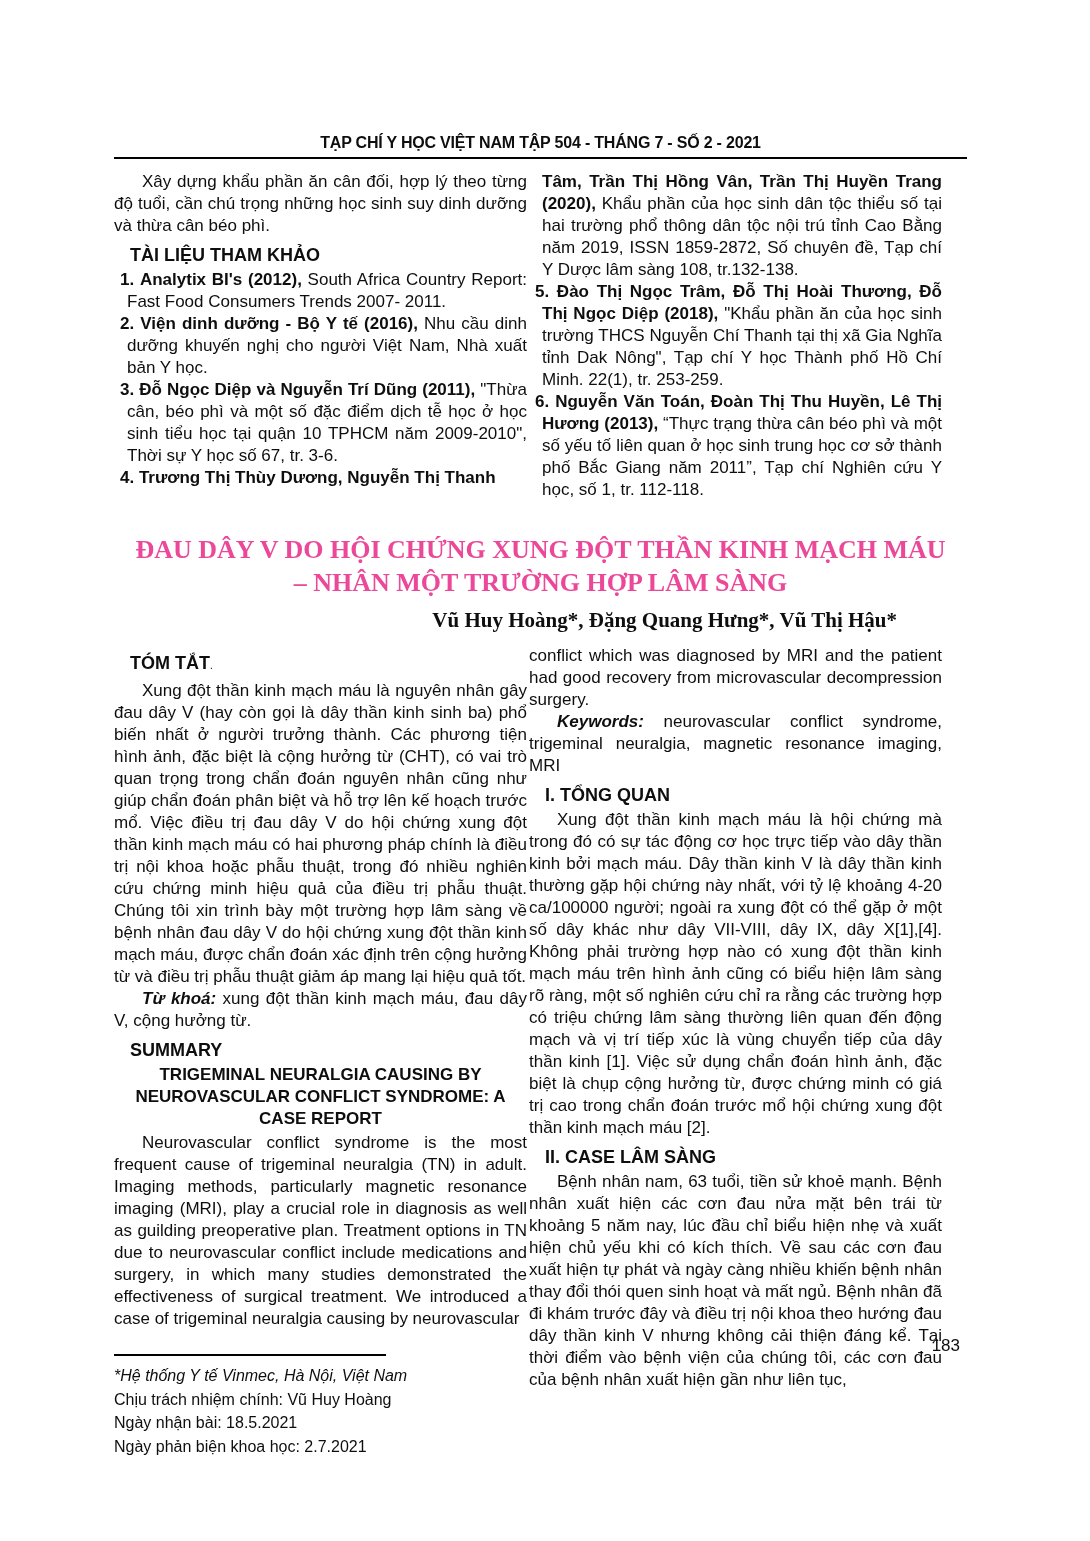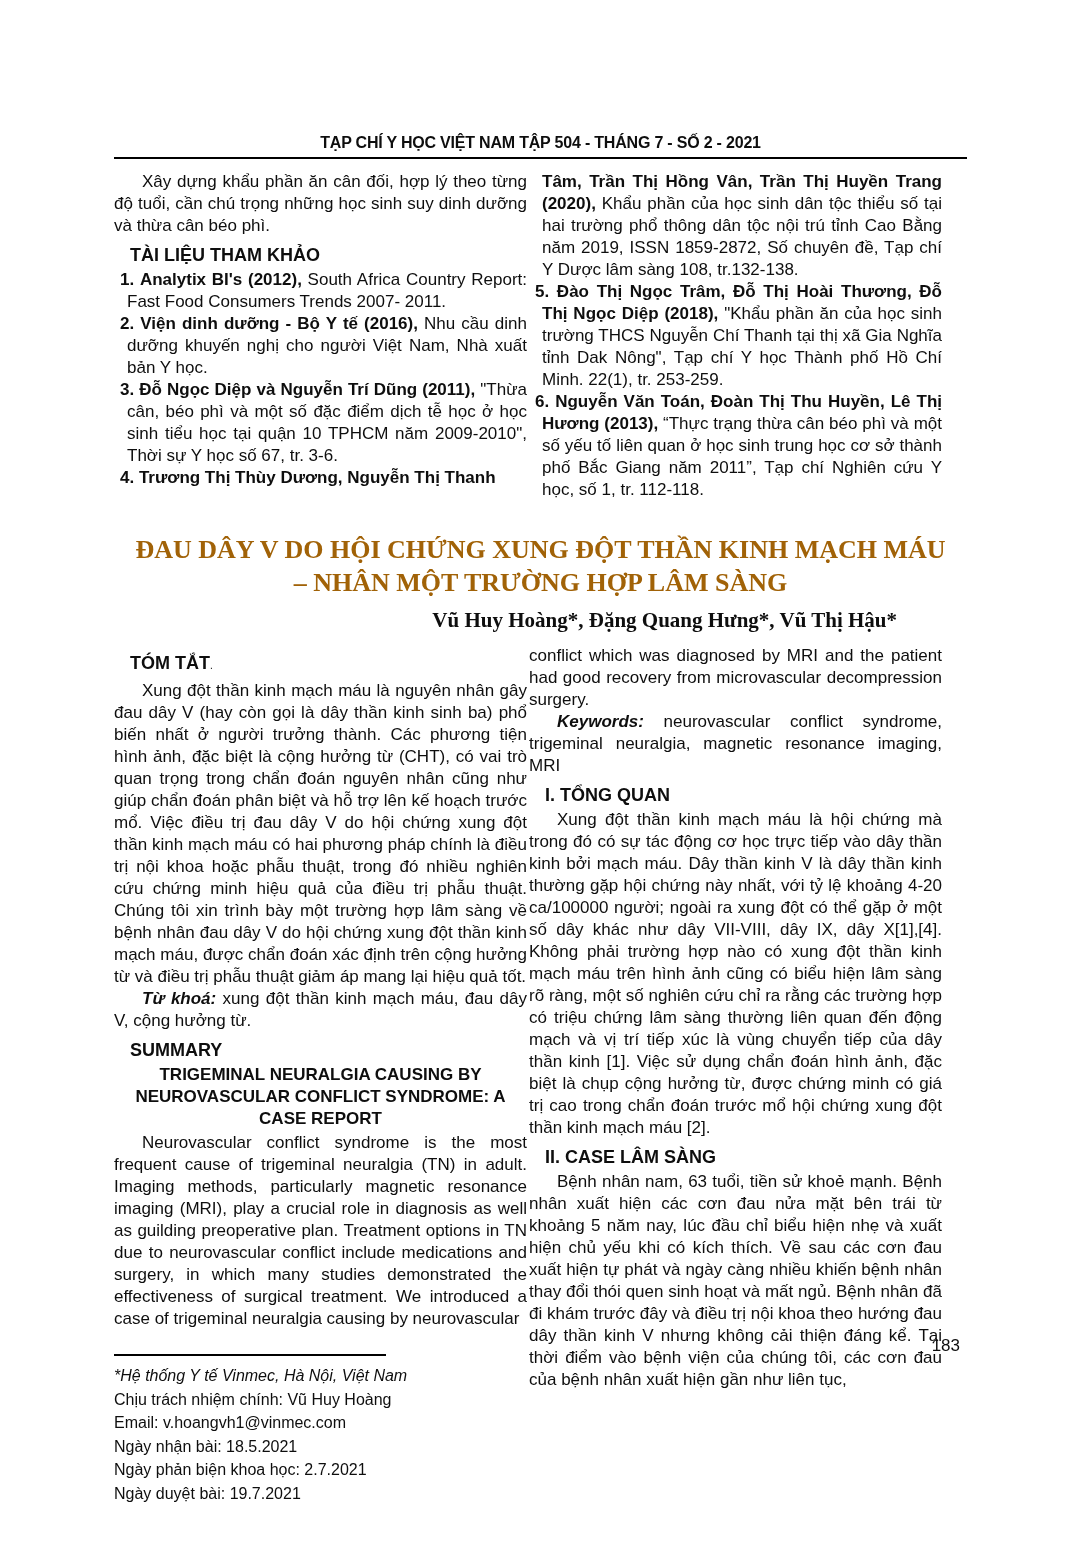--- a/index.html
+++ b/index.html
@@ -28,21 +28,21 @@
   h2.sec { font-size:18px; line-height:24px; font-weight:700; text-align:left; margin:6px 0 2px 16px; }
   h2.sec .small-dot { font-size:10px; font-weight:400; }
 
   .ref { padding-left:13px; text-indent:-7px; }
   .ref-cont { padding-left:13px; }
   .ref b { font-weight:700; }
 
   .article-title {
     margin-top:32px; text-align:center;
     font-family:"Liberation Serif", serif; font-weight:700;
-    font-size:26px; line-height:33px; color:#a16207;
+    font-size:26px; line-height:33px; color:#ec4899;
   }
   .article-authors {
     margin-top:9px; text-align:right; padding-right:70px;
     font-family:"Liberation Serif", serif; font-weight:700; font-size:21px;
   }
 
   .kw-label { font-weight:700; font-style:italic; }
 
   .subtitle { text-align:center; font-weight:700; line-height:22px; margin:2px 0 2px 0; }
 
@@ -87,24 +87,22 @@
       <h2 class="sec"><span>TÓM TẮT</span><span class="small-dot">.</span></h2>
       <p class="indent">Xung đột thần kinh mạch máu là nguyên nhân gây đau dây V (hay còn gọi là dây thần kinh sinh ba) phổ biến nhất ở người trưởng thành. Các phương tiện hình ảnh, đặc biệt là cộng hưởng từ (CHT), có vai trò quan trọng trong chẩn đoán nguyên nhân cũng như giúp chẩn đoán phân biệt và hỗ trợ lên kế hoạch trước mổ. Việc điều trị đau dây V do hội chứng xung đột thần kinh mạch máu có hai phương pháp chính là điều trị nội khoa hoặc phẫu thuật, trong đó nhiều nghiên cứu chứng minh hiệu quả của điều trị phẫu thuật. Chúng tôi xin trình bày một trường hợp lâm sàng về bệnh nhân đau dây V do hội chứng xung đột thần kinh mạch máu, được chẩn đoán xác định trên cộng hưởng từ và điều trị phẫu thuật giảm áp mang lại hiệu quả tốt.</p>
       <p class="indent"><span class="kw-label">Từ khoá:</span> <span>xung đột thần kinh mạch máu, đau dây V, cộng hưởng từ.</span></p>
       <h2 class="sec">SUMMARY</h2>
       <div class="subtitle">TRIGEMINAL NEURALGIA CAUSING BY NEUROVASCULAR CONFLICT SYNDROME: A CASE REPORT</div>
       <p class="indent">Neurovascular conflict syndrome is the most frequent cause of trigeminal neuralgia (TN) in adult. Imaging methods, particularly magnetic resonance imaging (MRI), play a crucial role in diagnosis as well as guilding preoperative plan. Treatment options in TN due to neurovascular conflict include medications and surgery, in which many studies demonstrated the effectiveness of surgical treatment. We introduced a case of trigeminal neuralgia causing by neurovascular</p>
       <div class="footnote">
         <div class="fn-rule"></div>
         <div class="fn-affiliation">*Hệ thống Y tế Vinmec, Hà Nội, Việt Nam</div>
         <div>Chịu trách nhiệm chính: Vũ Huy Hoàng</div>
-        <div>Email: v.hoangvh1@vinmec.com</div>
         <div>Ngày nhận bài: 18.5.2021</div>
         <div>Ngày phản biện khoa học: 2.7.2021</div>
-        <div>Ngày duyệt bài: 19.7.2021</div>
       </div>
     </div>
     <div class="col">
       <p>conflict which was diagnosed by MRI and the patient had good recovery from microvascular decompression surgery.</p>
       <p class="indent"><span class="kw-label">Keywords:</span> <span>neurovascular conflict syndrome, trigeminal neuralgia, magnetic resonance imaging, MRI</span></p>
       <h2 class="sec">I. TỔNG QUAN</h2>
       <p class="indent">Xung đột thần kinh mạch máu là hội chứng mà trong đó có sự tác động cơ học trực tiếp vào dây thần kinh bởi mạch máu. Dây thần kinh V là dây thần kinh thường gặp hội chứng này nhất, với tỷ lệ khoảng 4-20 ca/100000 người; ngoài ra xung đột có thể gặp ở một số dây khác như dây VII-VIII, dây IX, dây X[1],[4]. Không phải trường hợp nào có xung đột thần kinh mạch máu trên hình ảnh cũng có biểu hiện lâm sàng rõ ràng, một số nghiên cứu chỉ ra rằng các trường hợp có triệu chứng lâm sàng thường liên quan đến động mạch và vị trí tiếp xúc là vùng chuyển tiếp của dây thần kinh [1]. Việc sử dụng chẩn đoán hình ảnh, đặc biệt là chụp cộng hưởng từ, được chứng minh có giá trị cao trong chẩn đoán trước mổ hội chứng xung đột thần kinh mạch máu [2].</p>
       <h2 class="sec">II. CASE LÂM SÀNG</h2>
       <p class="indent">Bệnh nhân nam, 63 tuổi, tiền sử khoẻ mạnh. Bệnh nhân xuất hiện các cơn đau nửa mặt bên trái từ khoảng 5 năm nay, lúc đầu chỉ biểu hiện nhẹ và xuất hiện chủ yếu khi có kích thích. Về sau các cơn đau xuất hiện tự phát và ngày càng nhiều khiến bệnh nhân thay đổi thói quen sinh hoạt và mất ngủ. Bệnh nhân đã đi khám trước đây và điều trị nội khoa theo hướng đau dây thần kinh V nhưng không cải thiện đáng kể. Tại thời điểm vào bệnh viện của chúng tôi, các cơn đau của bệnh nhân xuất hiện gần như liên tục,</p>
     </div>

